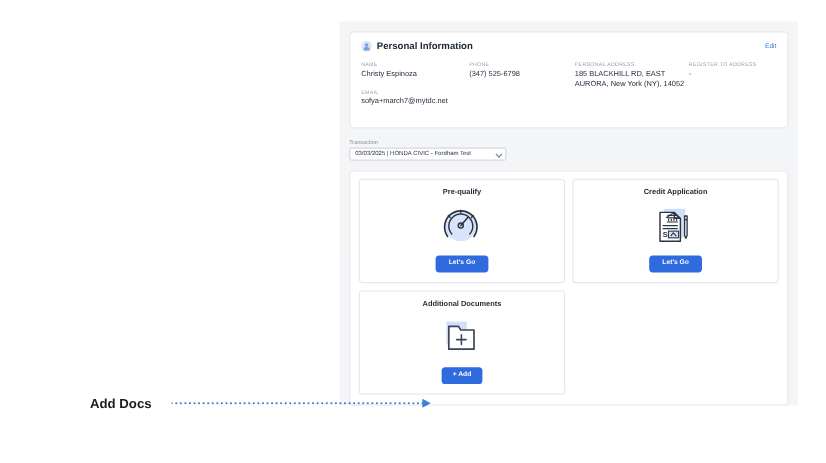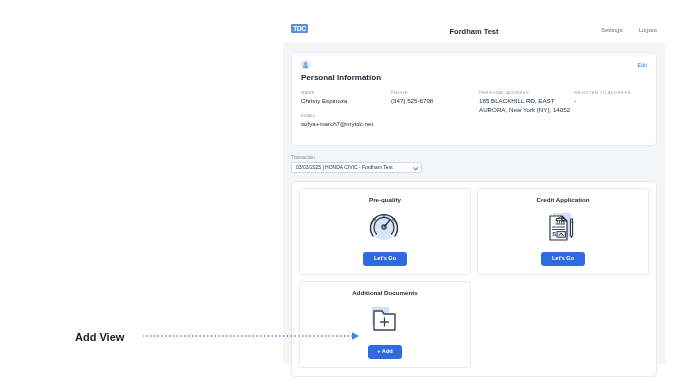--- a/index.html
+++ b/index.html
@@ -52,21 +52,21 @@
     height: 320px;
   }
 
   
   .card {
     background: #ffffff;
     border: 1px solid #e7e9ee;
     border-radius: 4px;
   }
   .pi-card { padding: 7px 9px 9px 9px; position: relative; }
-  .pi-head { display: flex; align-items: flex-start; gap: 4px; margin-bottom: 8px; flex-direction: column; }
+  .pi-head { display: flex; align-items: flex-start; gap: 4px; margin-bottom: 8px; }
   .user-icon {
     width: 9px; height: 9px; border-radius: 50%;
     background: #dce7f8; position: relative; flex: none;
   }
   .user-icon::before {
     content:""; position:absolute; left:3px; top:1.8px;
     width:3px; height:3px; border-radius:50%; background:#7ba2dd;
   }
   .user-icon::after {
     content:""; position:absolute; left:2px; top:5.4px;
@@ -166,30 +166,20 @@
     width: 222px; height: 12px;
   }
 </style>
 </head>
 <body>
 
 <div class="screen">
 
   <div class="app">
 
-    <div class="app-header">
-      <div class="logo">
-        <span class="logo-mark">TDC</span>
-      </div>
-      <div class="app-title">Fordham Test</div>
-      <div class="header-links">
-        <span>Settings</span>
-        <span>Logout</span>
-      </div>
-    </div>
 
     <div class="page-body">
 
       <div class="card pi-card">
         <div class="pi-head">
           <span class="user-icon"></span>
           <span class="pi-title">Personal Information</span>
         </div>
         <span class="edit-link">Edit</span>
 
@@ -286,19 +276,19 @@
             </div>
             <button class="cta add">+ Add</button>
           </div>
 
           <div class="doc-card blank"></div>
         </div>
       </div>
     </div>
   </div>
 
-  <div class="annot-label">Add View</div>
+  <div class="annot-label">Add Docs</div>
   <svg class="annot-arrow" viewBox="0 0 222 12">
     <line x1="0" y1="6" x2="210" y2="6" stroke="#3f7fd6" stroke-width="1.6" stroke-linecap="round" stroke-dasharray="0.2 3.6"></line>
     <path d="M209 2.2 L216 6 L209 9.8 Z" fill="#3f7fd6"></path>
   </svg>
 
 </div>
 
 </body></html>

